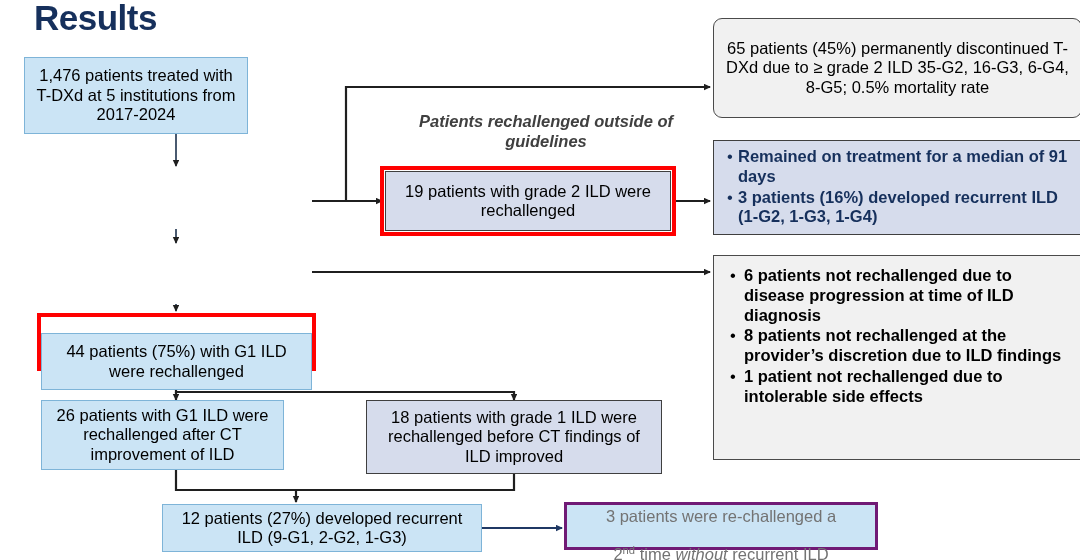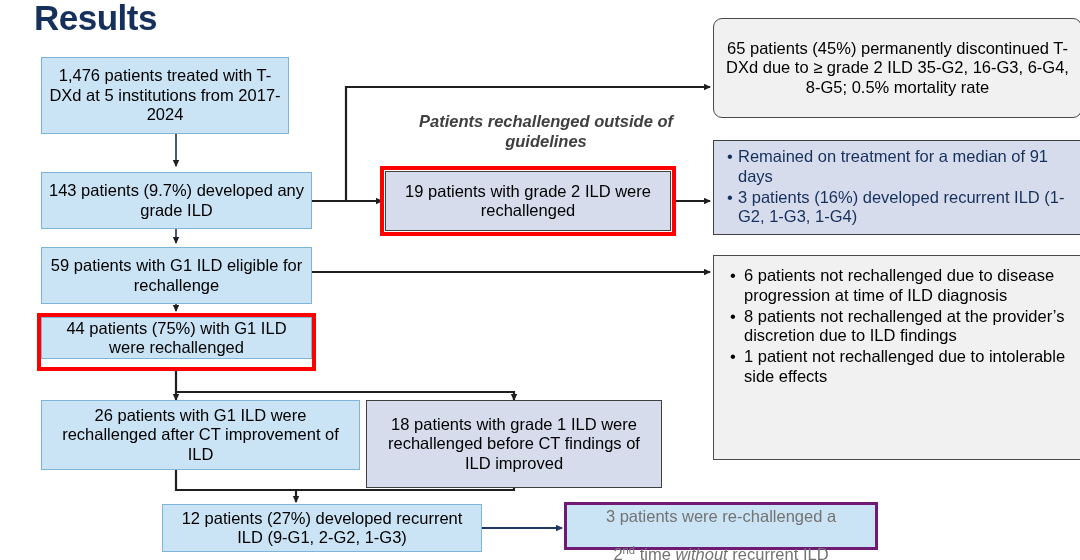--- a/index.html
+++ b/index.html
@@ -98,21 +98,21 @@
     margin-bottom: 1px;
   }
   .bullet-dot {
     flex: 0 0 auto;
     width: 16px;
     text-align: center;
     font-size: 16.5px;
     line-height: 1.2;
   }
   .bullet-dot.wide { width: 22px; }
-  .bullet-text { flex: 1 1 auto; }
+  .bullet-text { flex: 1 1 auto; font-weight: bold; }
   .purple-label {
     position: absolute;
     text-align: center;
     font-size: 16.5px;
     font-weight: bold;
     font-style: italic;
     color: #404040;
     line-height: 1.2;
   }
   .ital { font-style: italic; }
@@ -162,42 +162,36 @@
 
       <line x1="466" y1="528" x2="546" y2="528" marker-end="url(#arrowNavy)"></line>
     </g>
   </svg>
 
   <div class="title">Results</div>
 
   <div class="purple-label" style="left:380px; top:112px; width:300px;">Patients rechallenged outside
 of guidelines</div>
 
-  <div class="node blue" style="left:25px; top:57px; width:248px; height:77px;">
+  <div class="node blue" style="left:8px; top:57px; width:224px; height:77px;">
     <span class="node-text">1,476 patients treated with T-DXd at 5 institutions from 2017-2024</span>
   </div>
 
-  <div class="node blue" style="left:25px; top:172px; width:271px; height:57px;">
-    <span class="node-text">143 patients (9.7%) developed any grade ILD</span>
-  </div>
-
-  <div class="node blue" style="left:25px; top:247px; width:271px; height:57px;">
-    <span class="node-text">59 patients with G1 ILD eligible for rechallenge</span>
-  </div>
+
 
   <div class="red-outline" style="left:21px; top:313px; width:279px; height:58px;"></div>
-  <div class="node blue" style="left:25px; top:317px; width:271px; height:42px;">
+  <div class="node blue" style="left:25px; top:333px; width:271px; height:57px;">
     <span class="node-text">44 patients (75%) with G1 ILD were rechallenged</span>
   </div>
 
-  <div class="node blue" style="left:25px; top:400px; width:319px; height:70px;">
+  <div class="node blue" style="left:25px; top:400px; width:243px; height:70px;">
     <span class="node-text">26 patients with G1 ILD were rechallenged after CT improvement of ILD</span>
   </div>
 
-  <div class="node lavender" style="left:350px; top:400px; width:296px; height:88px;">
+  <div class="node lavender" style="left:350px; top:400px; width:296px; height:74px;">
     <span class="node-text">18 patients with grade 1 ILD were rechallenged before CT findings of ILD improved</span>
   </div>
 
   <div class="red-outline" style="left:364px; top:166px; width:296px; height:70px;"></div>
   <div class="node lavender" style="left:369px; top:171px; width:286px; height:60px;">
     <span class="node-text">19 patients with grade 2 ILD were rechallenged</span>
   </div>
 
   <div class="node blue" style="left:146px; top:504px; width:320px; height:48px;">
     <span class="node-text">12 patients (27%) developed recurrent ILD (9-G1, 2-G2, 1-G3)</span>

